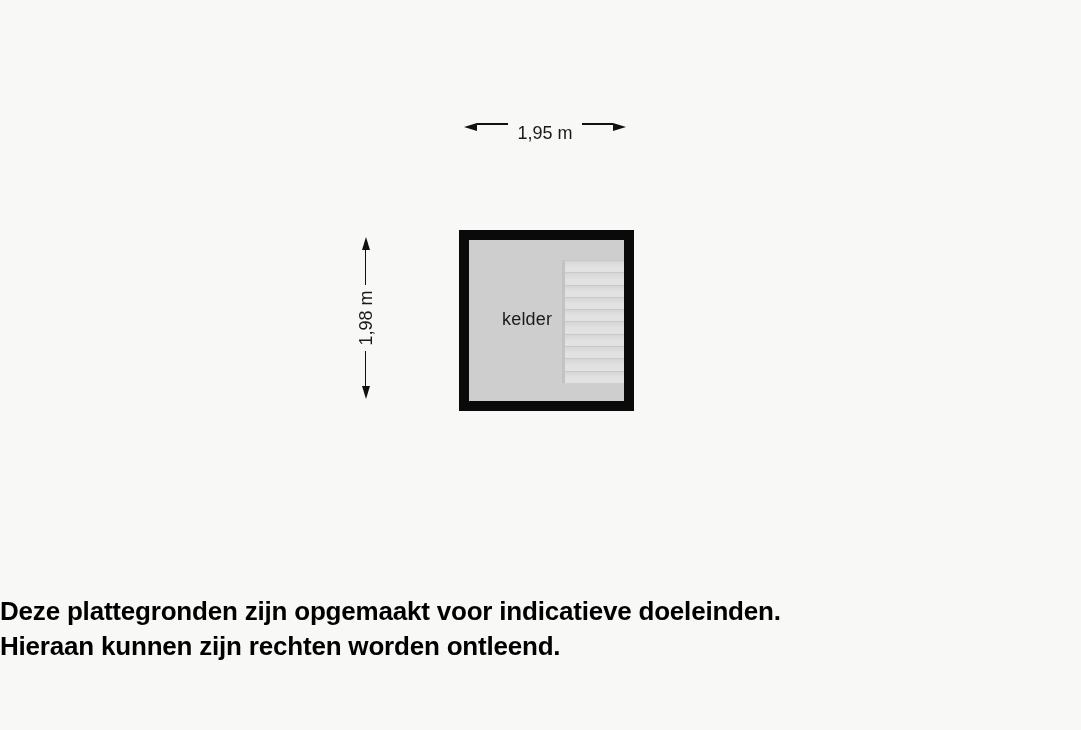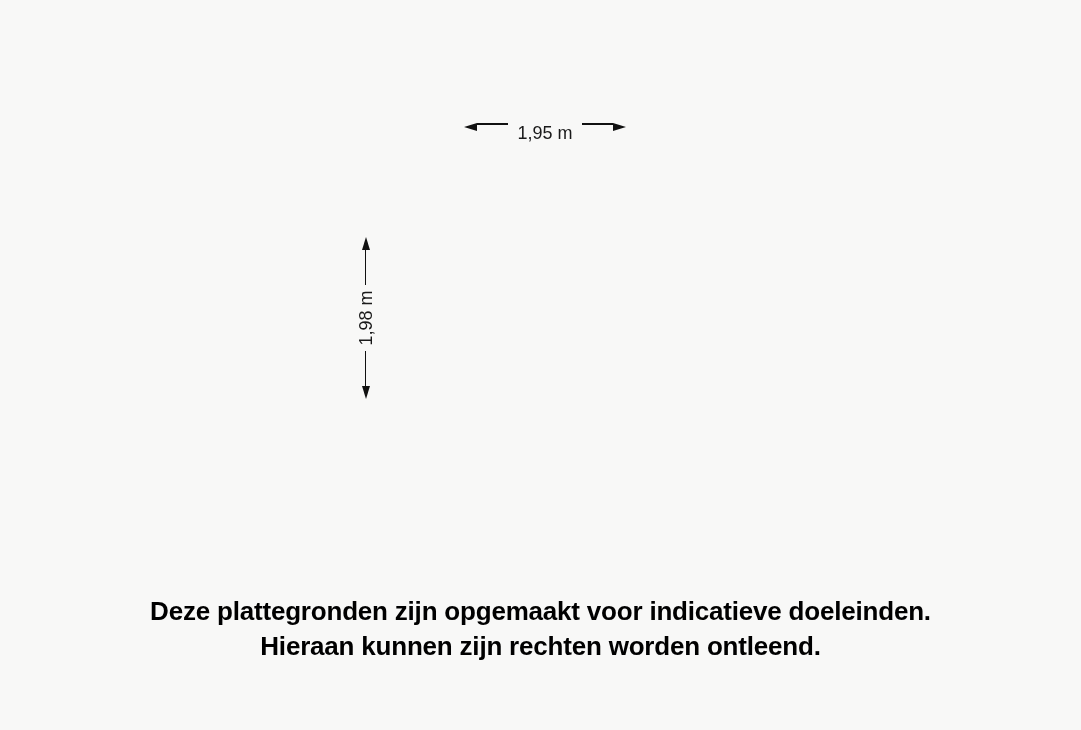--- a/index.html
+++ b/index.html
@@ -64,21 +64,21 @@
   .dim-label-v {
     position: absolute; left: 50%; top: 50%;
     transform: translate(-50%, -50%) rotate(-90deg);
     font-size: 18px; white-space: nowrap;
   }
 
   
   .disclaimer {
     position: absolute;
     left: 0; right: 0; top: 594px;
-    text-align: center;
+    text-align: left;
     font-weight: bold;
     font-size: 26px;
     line-height: 35px;
     color: #000;
     letter-spacing: -0.2px;
   }
 </style>
 </head>
 <body>
 
@@ -95,19 +95,34 @@
   <div class="dim dim-v">
     <span class="arr arr-up"></span>
     <span class="dim-line-v"></span>
     <span class="dim-label-v-box">
       <span class="dim-label-v">1,98 m</span>
     </span>
     <span class="dim-line-v"></span>
     <span class="arr arr-down"></span>
   </div>
 
+  <div class="room">
+    <div class="stairs">
+        <div class="stair-step"></div>
+        <div class="stair-step"></div>
+        <div class="stair-step"></div>
+        <div class="stair-step"></div>
+        <div class="stair-step"></div>
+        <div class="stair-step"></div>
+        <div class="stair-step"></div>
+        <div class="stair-step"></div>
+        <div class="stair-step"></div>
+        <div class="stair-step"></div>
+      </div>
+    <div class="room-label">kelder</div>
+  </div>
 
   <div class="disclaimer">
     <div>Deze plattegronden zijn opgemaakt voor indicatieve doeleinden.</div>
     <div>Hieraan kunnen zijn rechten worden ontleend.</div>
   </div>
 
 </div>
 
 </body></html>

